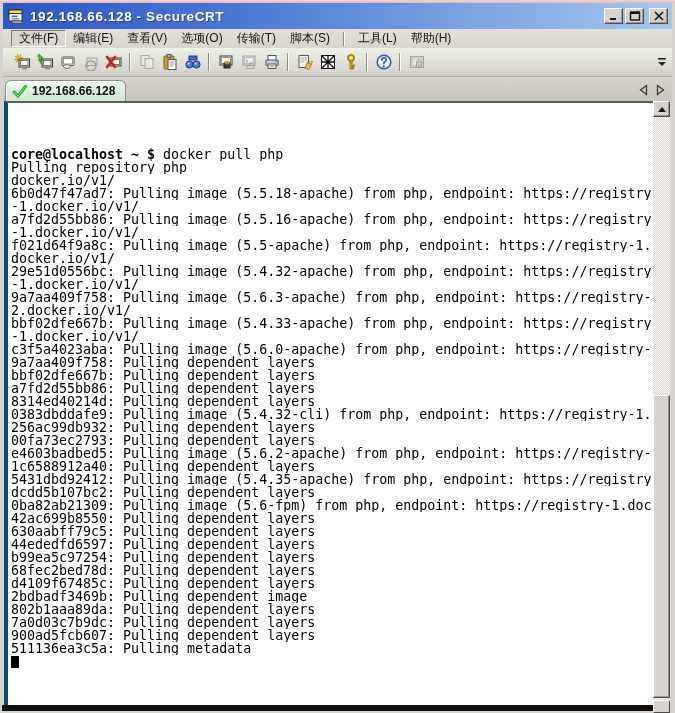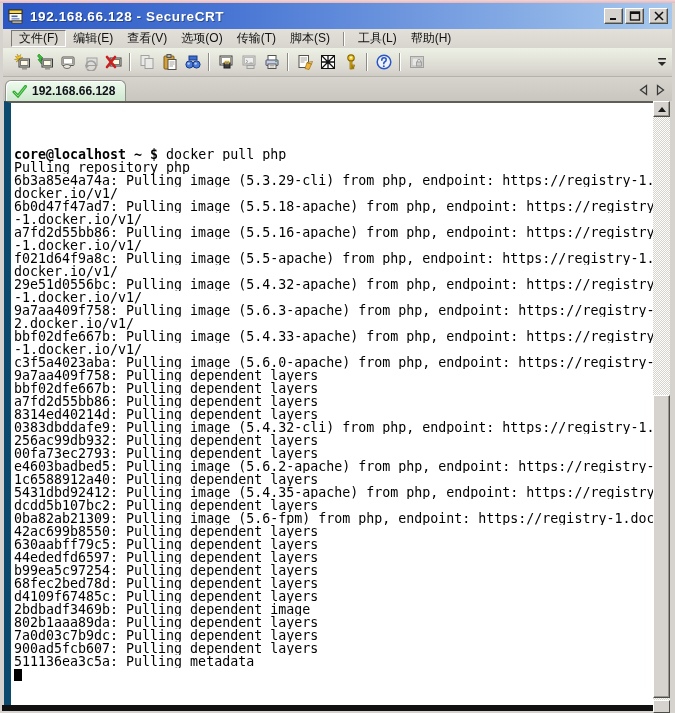--- a/index.html
+++ b/index.html
@@ -50,21 +50,21 @@
     border:1px solid #8f9089; border-bottom:none; border-radius:6px 6px 0 0;
     box-shadow:inset 1px 1px 0 #ffffff;
     display:flex; align-items:center; padding:0 10px 0 6px; cursor:pointer; }
   .tab-check { width:15px; height:13px; margin-right:5px; }
   .tab-label { font-size:12px; font-weight:bold; color:#101018; white-space:nowrap; }
   .tab-nav { margin-left:auto; display:flex; gap:6px; padding:0 6px 4px 0; align-items:center; }
   .tab-arrow { width:11px; height:14px; cursor:pointer; }
 
   
   .terminal { position:absolute; left:4px; top:101px; width:649px; height:604px;
-    background:#ffffff; border-top:2px solid #5f5f58; border-left:7px solid #0c4a6e; overflow:hidden; }
+    background:#ffffff; border-top:2px solid #5f5f58; border-left:4px solid #0c4a6e; overflow:hidden; }
   .term-body { position:absolute; left:3px; top:6px; right:0; bottom:0;
     font-family:"DejaVu Sans Mono", monospace; font-size:13.3px; color:#000; }
   .term-spacer { height:39px; }
   .tline { height:13px; line-height:13px; white-space:pre; overflow:hidden; }
   .tline .b { font-weight:bold; }
   .cursor-block { width:8px; height:12px; background:#000; margin-top:1px; }
 
   
   .vscroll { position:absolute; left:653px; top:101px; width:17px; height:612px;
     background:#fdfdfb;
@@ -296,21 +296,20 @@
       </span>
     </div>
   </div>
 
   <div class="terminal">
     <div class="term-body">
       <div class="term-spacer"></div>
       <div class="tline"><span class="b">core@localhost ~ $ </span><span>docker pull php</span></div>
       <div id="terminal-output">
           <div class="tline">Pulling repository php</div>
-          <div class="tline">6b3a85e4a74a: Pulling image (5.3.29-cli) from php, endpoint: https://registry-1.</div>
           <div class="tline">docker.io/v1/</div>
           <div class="tline">6b0d47f47ad7: Pulling image (5.5.18-apache) from php, endpoint: https://registry</div>
           <div class="tline">-1.docker.io/v1/</div>
           <div class="tline">a7fd2d55bb86: Pulling image (5.5.16-apache) from php, endpoint: https://registry</div>
           <div class="tline">-1.docker.io/v1/</div>
           <div class="tline">f021d64f9a8c: Pulling image (5.5-apache) from php, endpoint: https://registry-1.</div>
           <div class="tline">docker.io/v1/</div>
           <div class="tline">29e51d0556bc: Pulling image (5.4.32-apache) from php, endpoint: https://registry</div>
           <div class="tline">-1.docker.io/v1/</div>
           <div class="tline">9a7aa409f758: Pulling image (5.6.3-apache) from php, endpoint: https://registry-</div>

